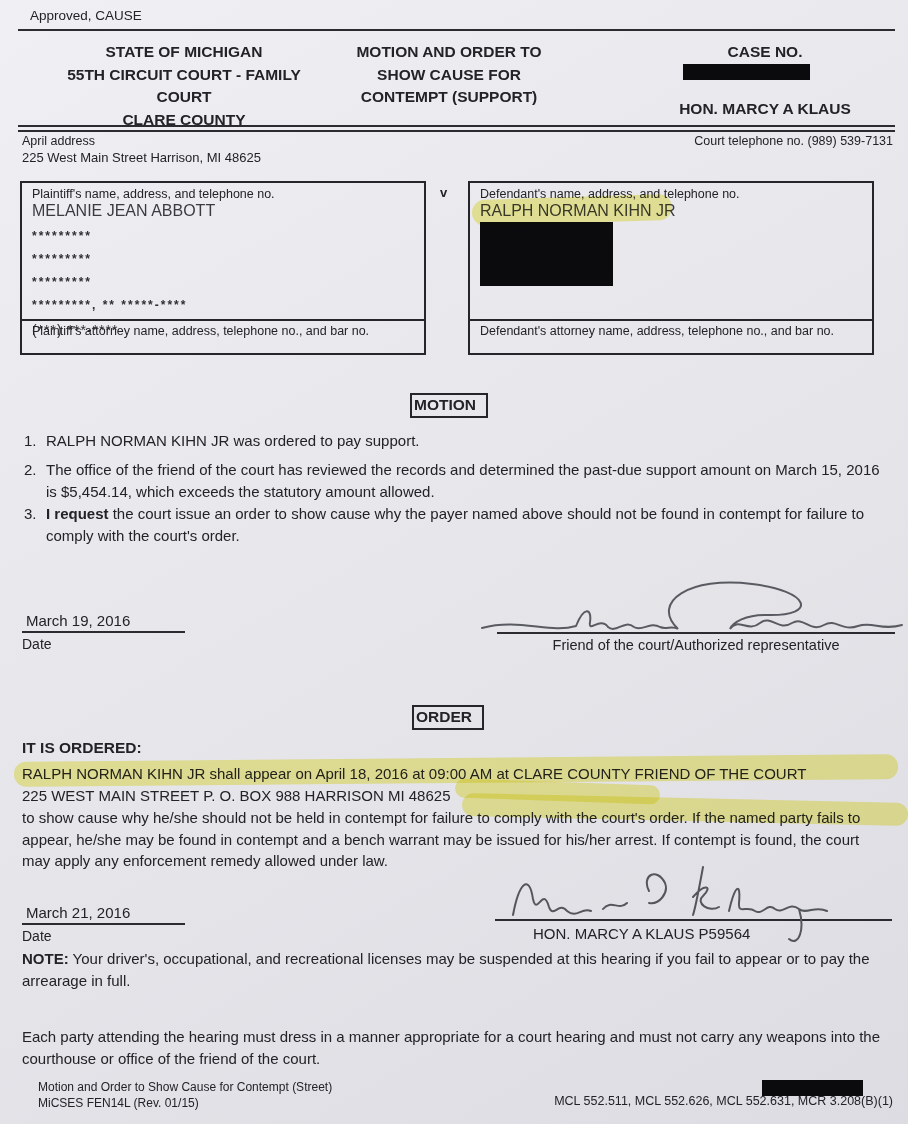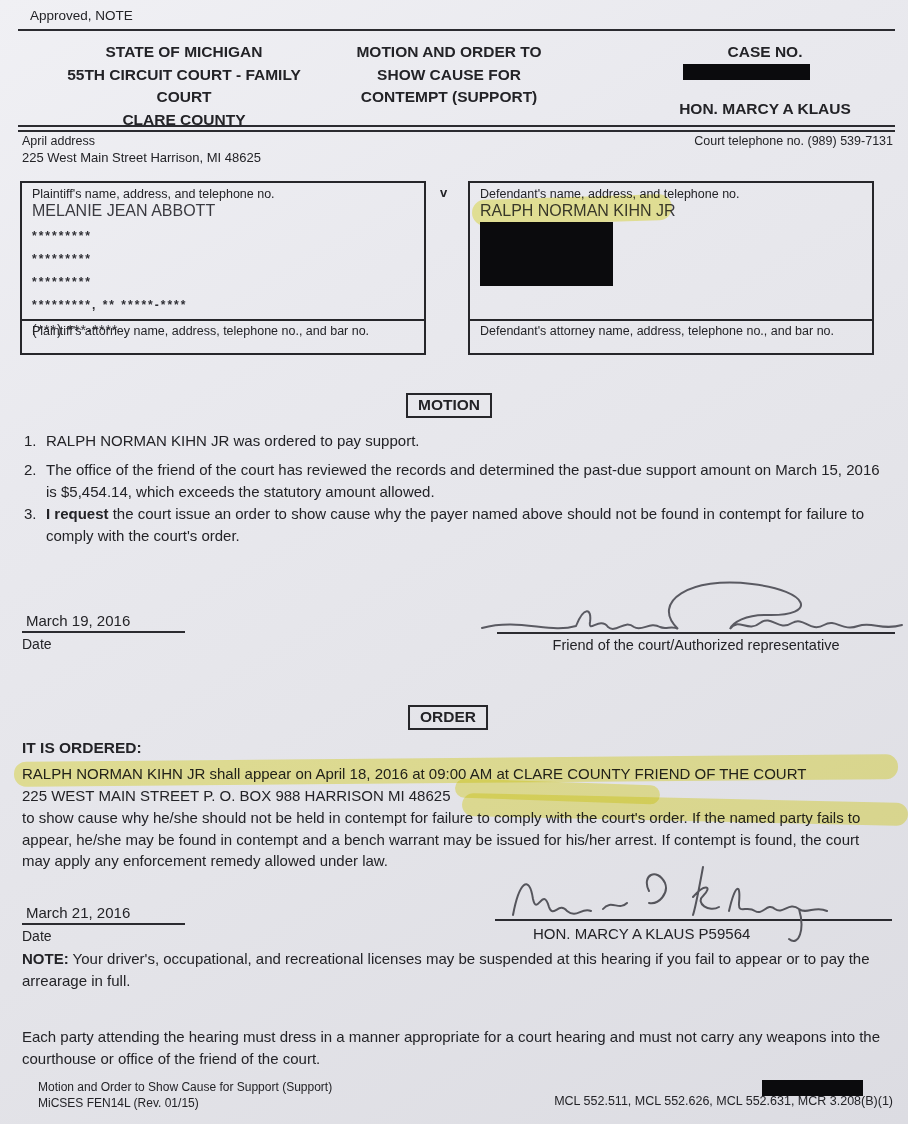--- a/index.html
+++ b/index.html
@@ -13,34 +13,34 @@
   .t15{font-size:15px;line-height:21.5px;}
   .t13{font-size:13px;}
   .small{font-size:12.5px;}
   .tiny{font-size:12px;line-height:16px;}
   .ctr{text-align:center;}
   .hdr{font-weight:bold;font-size:15.5px;line-height:22.5px;}
   .rule{position:absolute;background:#2b2b30;}
   .dbl-rule{position:absolute;height:3px;border-top:2.5px solid #2b2b30;border-bottom:2px solid #2b2b30;background:transparent;}
   .party{position:absolute;border:2px solid #26262a;}
   .party-divider{position:absolute;left:0;right:0;border-top:2px solid #26262a;}
-  .secbox{position:absolute;border:2px solid #26262a;padding:1px 10px 2px 10px;font-weight:bold;font-size:15.5px;transform:translateX(-50%);}
+  .secbox{position:absolute;border:2px solid #26262a;padding:1px 10px 2px 2px;font-weight:bold;font-size:15.5px;transform:translateX(-50%);}
   .redact{position:absolute;background:#0b0b0d;}
   .stars{font-size:12px;font-weight:bold;letter-spacing:2px;line-height:23px;color:#2e2e34;}
   .hl{position:absolute;background:#efe94e;opacity:.55;mix-blend-mode:multiply;border-radius:12px;z-index:5;pointer-events:none;}
   .sig{position:absolute;z-index:4;overflow:visible;}
   .num{position:absolute;width:20px;}
   .itemtext{position:absolute;}
 </style>
 </head>
 <body>
 
 <div class="page">
 
-  <div class="abs" style="left:30px;top:8px;font-size:13.5px;">Approved, NOTE</div>
+  <div class="abs" style="left:30px;top:8px;font-size:13.5px;">Approved, CAUSE</div>
   <div class="rule" style="left:18px;top:29px;width:877px;height:2px;"></div>
 
   <div class="abs ctr" style="left:38px;top:41px;width:292px;">
     <div class="hdr">STATE OF MICHIGAN</div>
     <div class="hdr">55TH CIRCUIT COURT - FAMILY</div>
     <div class="hdr">COURT</div>
     <div class="hdr">CLARE COUNTY</div>
   </div>
 
   <div class="abs ctr" style="left:330px;top:41px;width:238px;text-align:center;">
@@ -125,19 +125,19 @@
   <svg class="sig" style="left:505px;top:855px;" width="380" height="95" viewBox="0 0 380 95">
     <path d="M8,60 C14,28 24,18 28,44 C32,62 38,30 44,52 C48,64 54,46 62,56 C72,64 76,52 86,56 M98,54 C106,44 114,56 122,48 M144,36 C136,20 152,12 160,28 C164,38 154,50 144,48 M198,12 C194,34 190,54 188,60 M188,42 C200,28 208,31 198,41 C190,48 204,58 214,52 M224,56 C230,30 236,26 234,48 C233,60 242,50 250,56 C258,61 262,47 270,54 C278,60 284,46 294,54 C302,60 310,50 322,56 M294,54 C300,74 294,92 284,84" fill="none" stroke="#55555c" stroke-width="2" stroke-linecap="round"></path>
   </svg>
   <div class="rule" style="left:495px;top:919px;width:397px;height:2px;"></div>
   <div class="abs" style="left:533px;top:925px;font-size:15px;">HON. MARCY A KLAUS P59564</div>
 
   <div class="abs t15" style="left:22px;top:948px;width:860px;"><span class="b">NOTE:</span><span> Your driver's, occupational, and recreational licenses may be suspended at this hearing if you fail to appear or to pay the arrearage in full.</span></div>
 
   <div class="abs t15" style="left:22px;top:1026px;width:860px;">Each party attending the hearing must dress in a manner appropriate for a court hearing and must not carry any weapons into the courthouse or office of the friend of the court.</div>
 
-  <div class="abs tiny" style="left:38px;top:1079px;">Motion and Order to Show Cause for Support (Support)</div>
+  <div class="abs tiny" style="left:38px;top:1079px;">Motion and Order to Show Cause for Contempt (Street)</div>
   <div class="abs tiny" style="left:38px;top:1095px;">MiCSES FEN14L (Rev. 01/15)</div>
   <div class="abs" style="left:415px;top:1094px;font-size:12.5px;margin-top:40px;">Page 1 of 2</div>
   <div class="redact" style="left:762px;top:1080px;width:101px;height:16px;"></div>
   <div class="abs" style="left:500px;top:1094px;width:393px;text-align:right;font-size:12.5px;">MCL 552.511, MCL 552.626, MCL 552.631, MCR 3.208(B)(1)</div>
 
 </div>
 
 </body></html>

